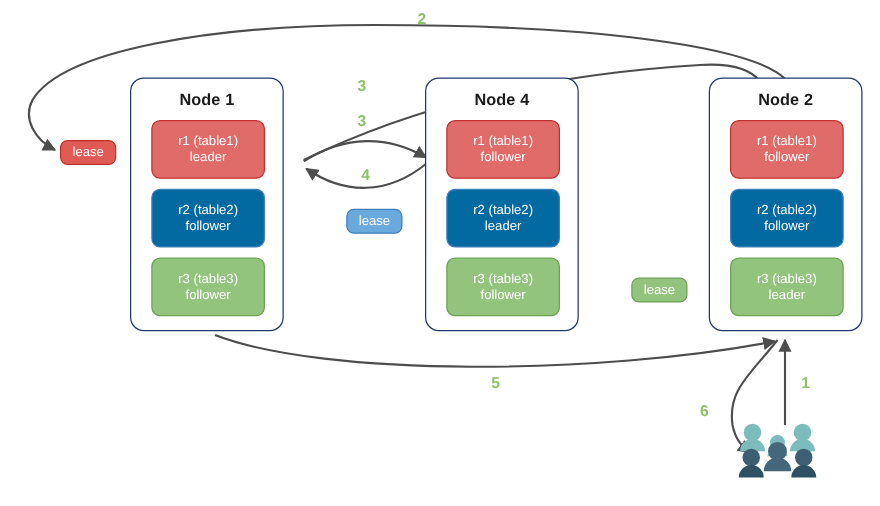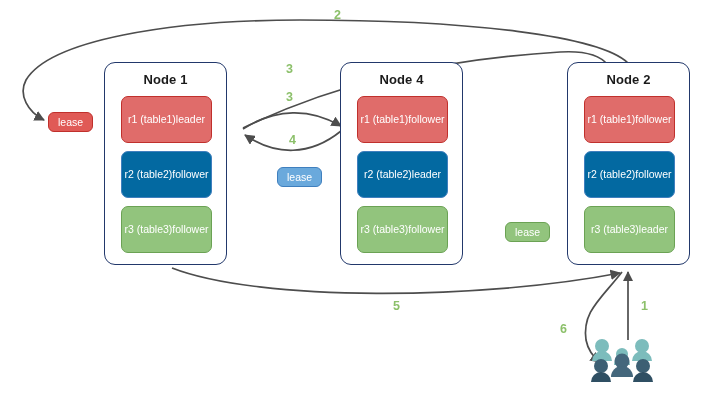--- a/index.html
+++ b/index.html
@@ -25,20 +25,21 @@
     letter-spacing:.1px;
   }
   .replica{
     position:absolute;
     left:16px;
     width:91px;
     height:47px;
     border-radius:7px;
     box-sizing:border-box;
     display:flex;
+    flex-direction:column;
     align-items:center;
     justify-content:center;
     color:#ffffff;
     font-size:10.5px;
     line-height:13px;
     text-align:center;
   }
   .rep-red  {background:#e06c6a;border:1.4px solid #c0302c;}
   .rep-blue {background:#0369a1;border:1.4px solid #3f7fbe;}
   .rep-green{background:#92c47d;border:1.4px solid #6ba254;}

